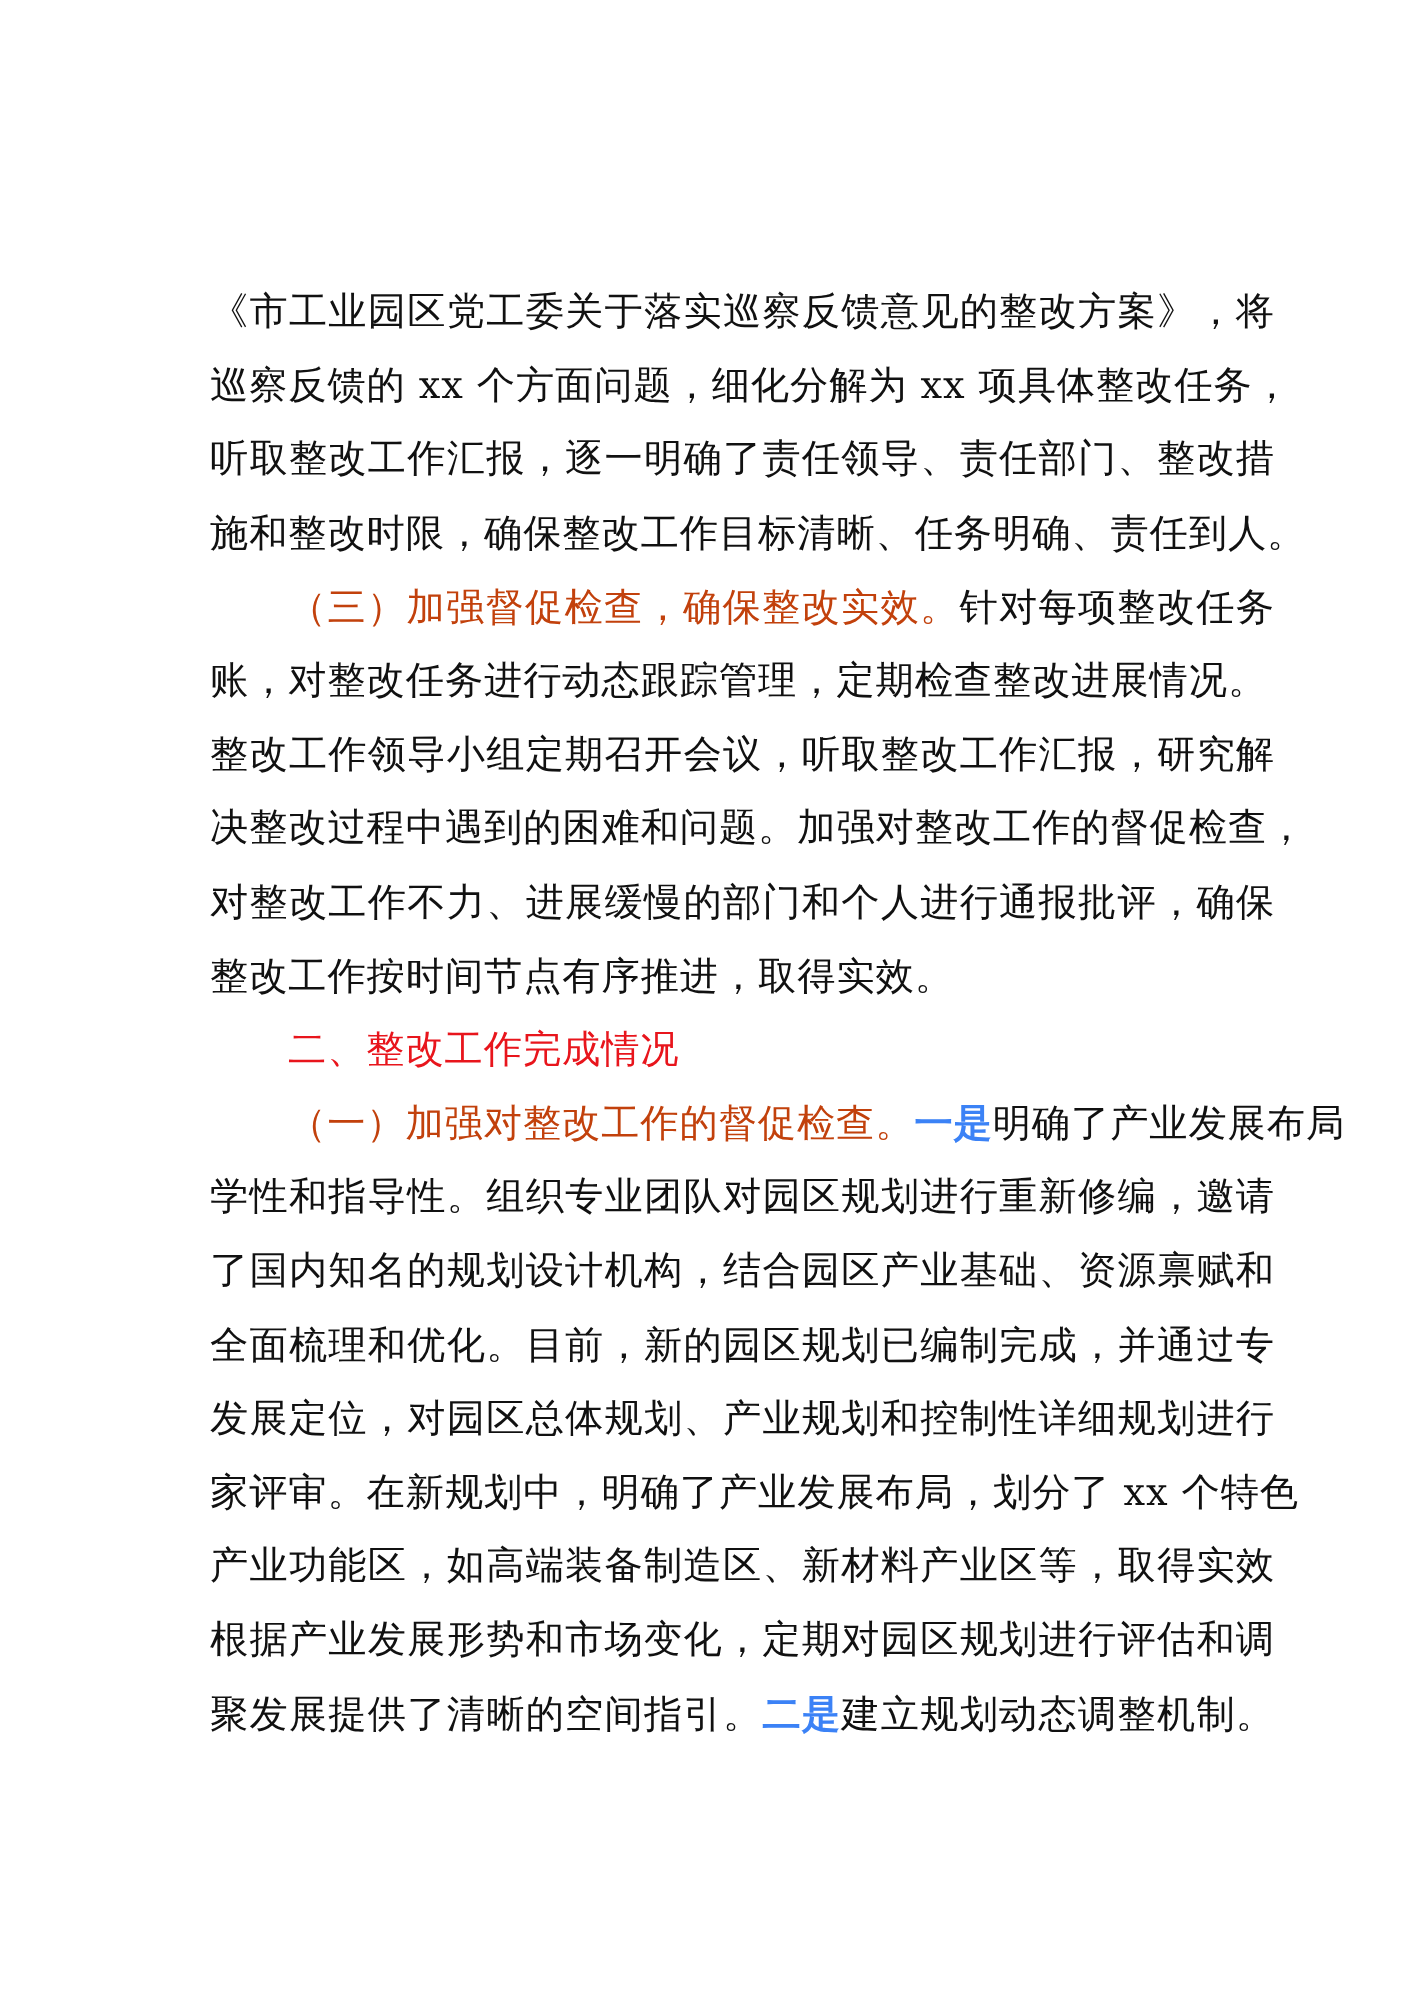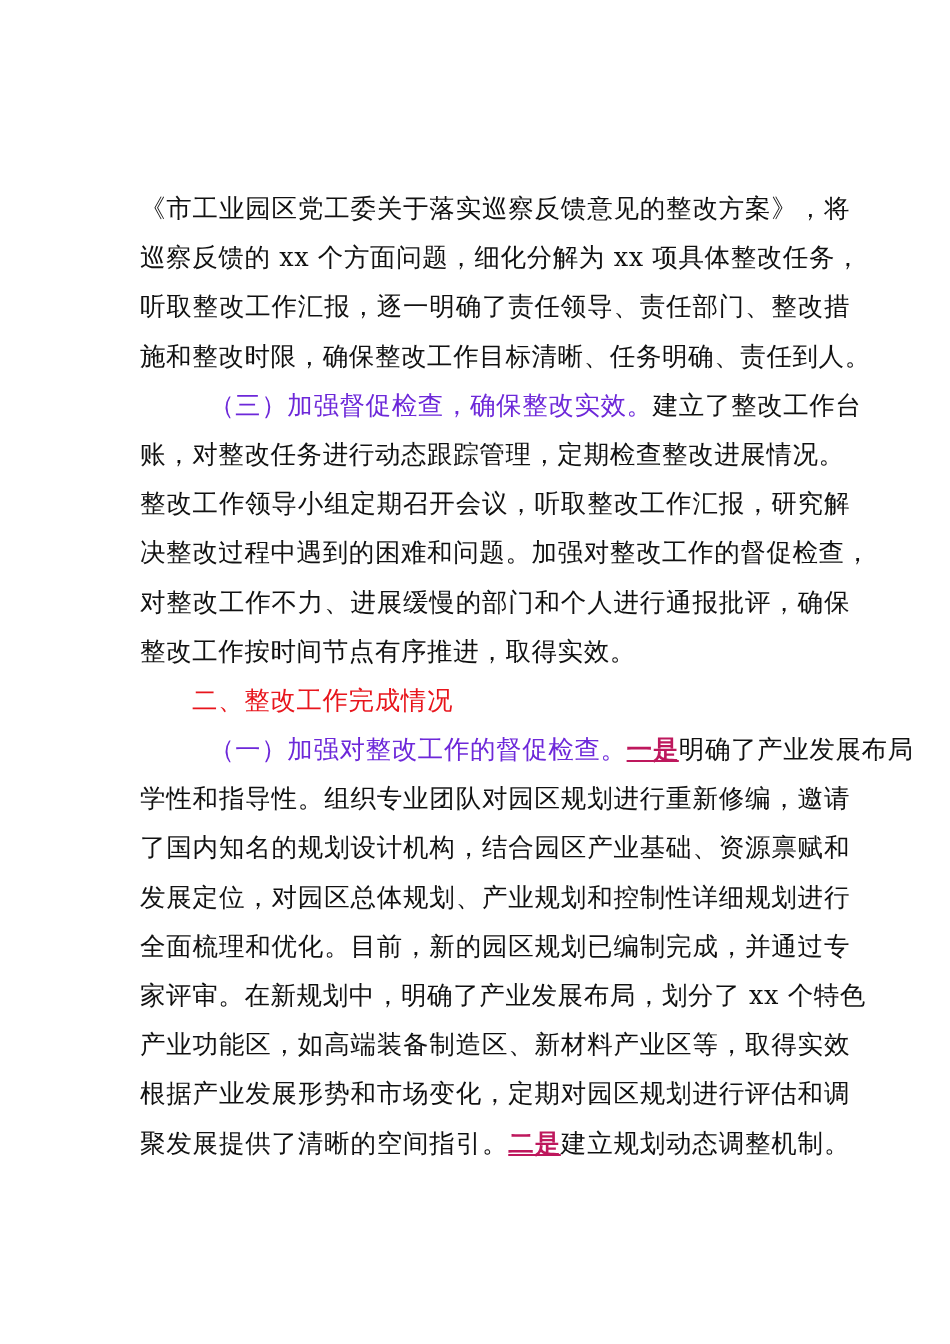--- a/index.html
+++ b/index.html
@@ -33,48 +33,48 @@
     font-size: 25.5px;
     color: #111111;
     white-space: nowrap;
     letter-spacing: 0.6px;
   }
   .line.justify {
     text-align: justify;
     text-align-last: justify;
   }
   .line.indent2 { padding-left: 52px; }
-  .seg-blue { color: #6d28d9; margin-left: 17px; }
+  .seg-blue { color: #c2410c; }
   .seg-red {
     color: #e8151c;
     font-family: "DejaVu Sans", "Liberation Sans", sans-serif;
     font-weight: normal;
   }
-  .seg-bold { font-weight: bold; color: #be185d; text-decoration: underline; }
+  .seg-bold { font-weight: bold; color: #3b82f6; }
   .seg-normal { color: #111111; }
 </style>
 </head>
 <body>
 
 <div class="page">
   <div class="content" id="doc-content">
       <div class="line justify"><span class="seg-normal">《市工业园区党工委关于落实巡察反馈意见的整改方案》，将</span></div>
       <div class="line justify"><span class="seg-normal">巡察反馈的 xx 个方面问题，细化分解为 xx 项具体整改任务，</span></div>
       <div class="line justify"><span class="seg-normal">听取整改工作汇报，逐一明确了责任领导、责任部门、整改措</span></div>
       <div class="line justify"><span class="seg-normal">施和整改时限，确保整改工作目标清晰、任务明确、责任到人。</span></div>
-      <div class="line justify indent2"><span class="seg-blue">（三）加强督促检查，确保整改实效。</span><span class="seg-normal">建立了整改工作台</span></div>
+      <div class="line justify indent2"><span class="seg-blue">（三）加强督促检查，确保整改实效。</span><span class="seg-normal">针对每项整改任务</span></div>
       <div class="line"><span class="seg-normal">账，对整改任务进行动态跟踪管理，定期检查整改进展情况。</span></div>
       <div class="line justify"><span class="seg-normal">整改工作领导小组定期召开会议，听取整改工作汇报，研究解</span></div>
       <div class="line justify"><span class="seg-normal">决整改过程中遇到的困难和问题。加强对整改工作的督促检查，</span></div>
       <div class="line justify"><span class="seg-normal">对整改工作不力、进展缓慢的部门和个人进行通报批评，确保</span></div>
       <div class="line"><span class="seg-normal">整改工作按时间节点有序推进，取得实效。</span></div>
       <div class="line indent2"><span class="seg-red">二、整改工作完成情况</span></div>
       <div class="line justify indent2"><span class="seg-blue">（一）加强对整改工作的督促检查。</span><span class="seg-bold">一是</span><span class="seg-normal">明确了产业发展布局</span></div>
       <div class="line justify"><span class="seg-normal">学性和指导性。组织专业团队对园区规划进行重新修编，邀请</span></div>
       <div class="line justify"><span class="seg-normal">了国内知名的规划设计机构，结合园区产业基础、资源禀赋和</span></div>
+      <div class="line justify"><span class="seg-normal">全面梳理和优化。目前，新的园区规划已编制完成，并通过专</span></div>
       <div class="line justify"><span class="seg-normal">发展定位，对园区总体规划、产业规划和控制性详细规划进行</span></div>
-      <div class="line justify"><span class="seg-normal">全面梳理和优化。目前，新的园区规划已编制完成，并通过专</span></div>
       <div class="line justify"><span class="seg-normal">家评审。在新规划中，明确了产业发展布局，划分了 xx 个特色</span></div>
       <div class="line justify"><span class="seg-normal">产业功能区，如高端装备制造区、新材料产业区等，取得实效</span></div>
       <div class="line justify"><span class="seg-normal">根据产业发展形势和市场变化，定期对园区规划进行评估和调</span></div>
       <div class="line justify"><span class="seg-normal">聚发展提供了清晰的空间指引。</span><span class="seg-bold">二是</span><span class="seg-normal">建立规划动态调整机制。</span></div>
     </div>
 </div>
 
 </body></html>

